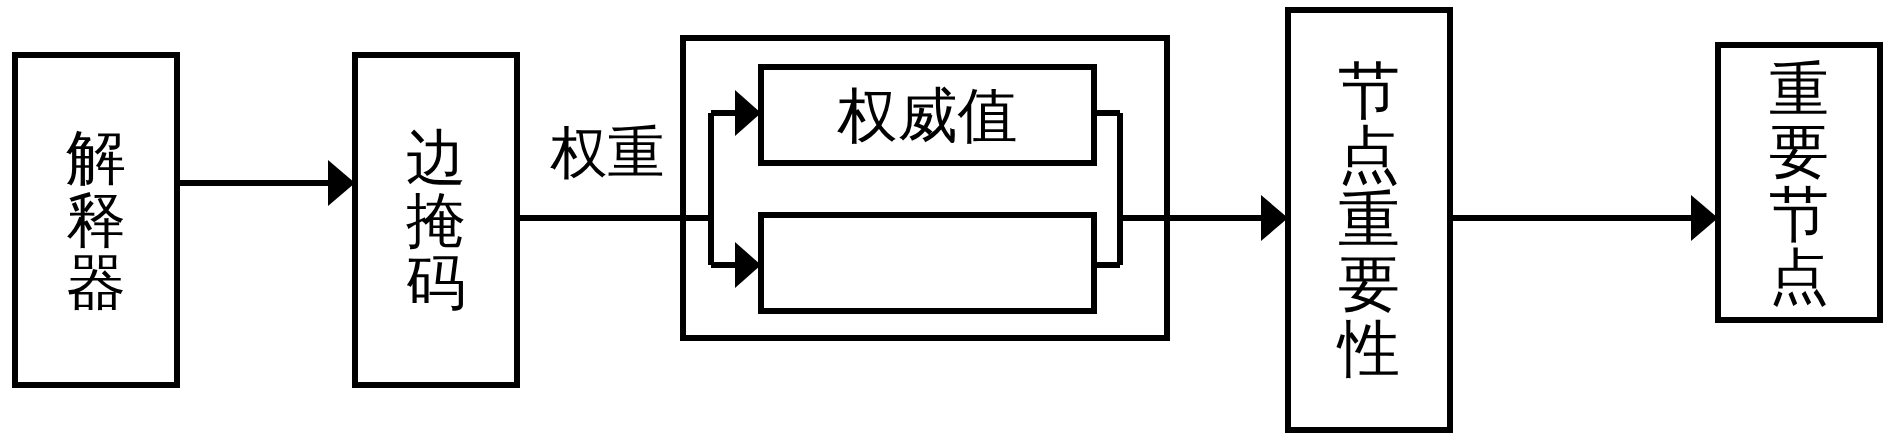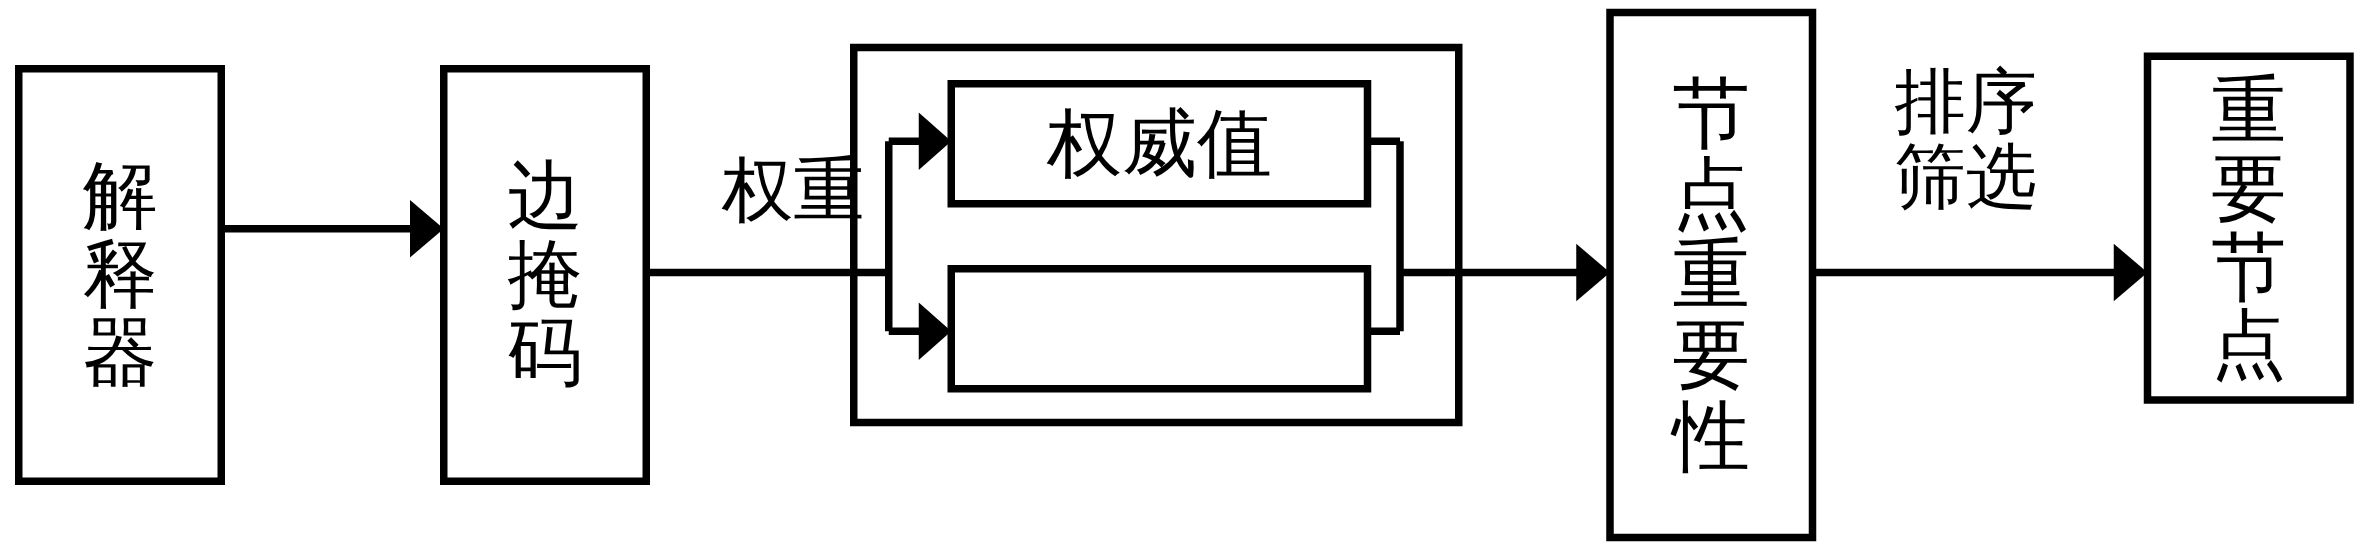--- a/index.html
+++ b/index.html
@@ -136,39 +136,35 @@
     <span>器</span>
   </div>
 
 
   <div class="lbl vert-label" style="left:355px; top:55px; width:162px; height:330px;">
     <span>边</span>
     <span>掩</span>
     <span>码</span>
   </div>
 
-  <div class="lbl edge-label" style="left:520px; top:118px; width:175px; height:70px;padding-left:27px;">
+  <div class="lbl edge-label" style="left:520px; top:118px; width:175px; height:70px;">
     <span>权重</span>
   </div>
 
   <div class="lbl horiz-label" style="left:761px; top:67px; width:333px; height:96px;">权威值</div>
 
 
   <div class="lbl vert-label" style="left:1288px; top:10px; width:162px; height:420px; font-size:62px;">
     <span>节</span>
     <span>点</span>
     <span>重</span>
     <span>要</span>
     <span>性</span>
   </div>
 
-  <div class="lbl edge-label" style="left:1455px; top:40px; width:235px; height:145px;">
-    <span>排序</span>
-    <span>筛选</span>
-  </div>
 
   <div class="lbl vert-label" style="left:1718px; top:45px; width:162px; height:275px; font-size:60px;">
     <span>重</span>
     <span>要</span>
     <span>节</span>
     <span>点</span>
   </div>
 
 </div>
 

